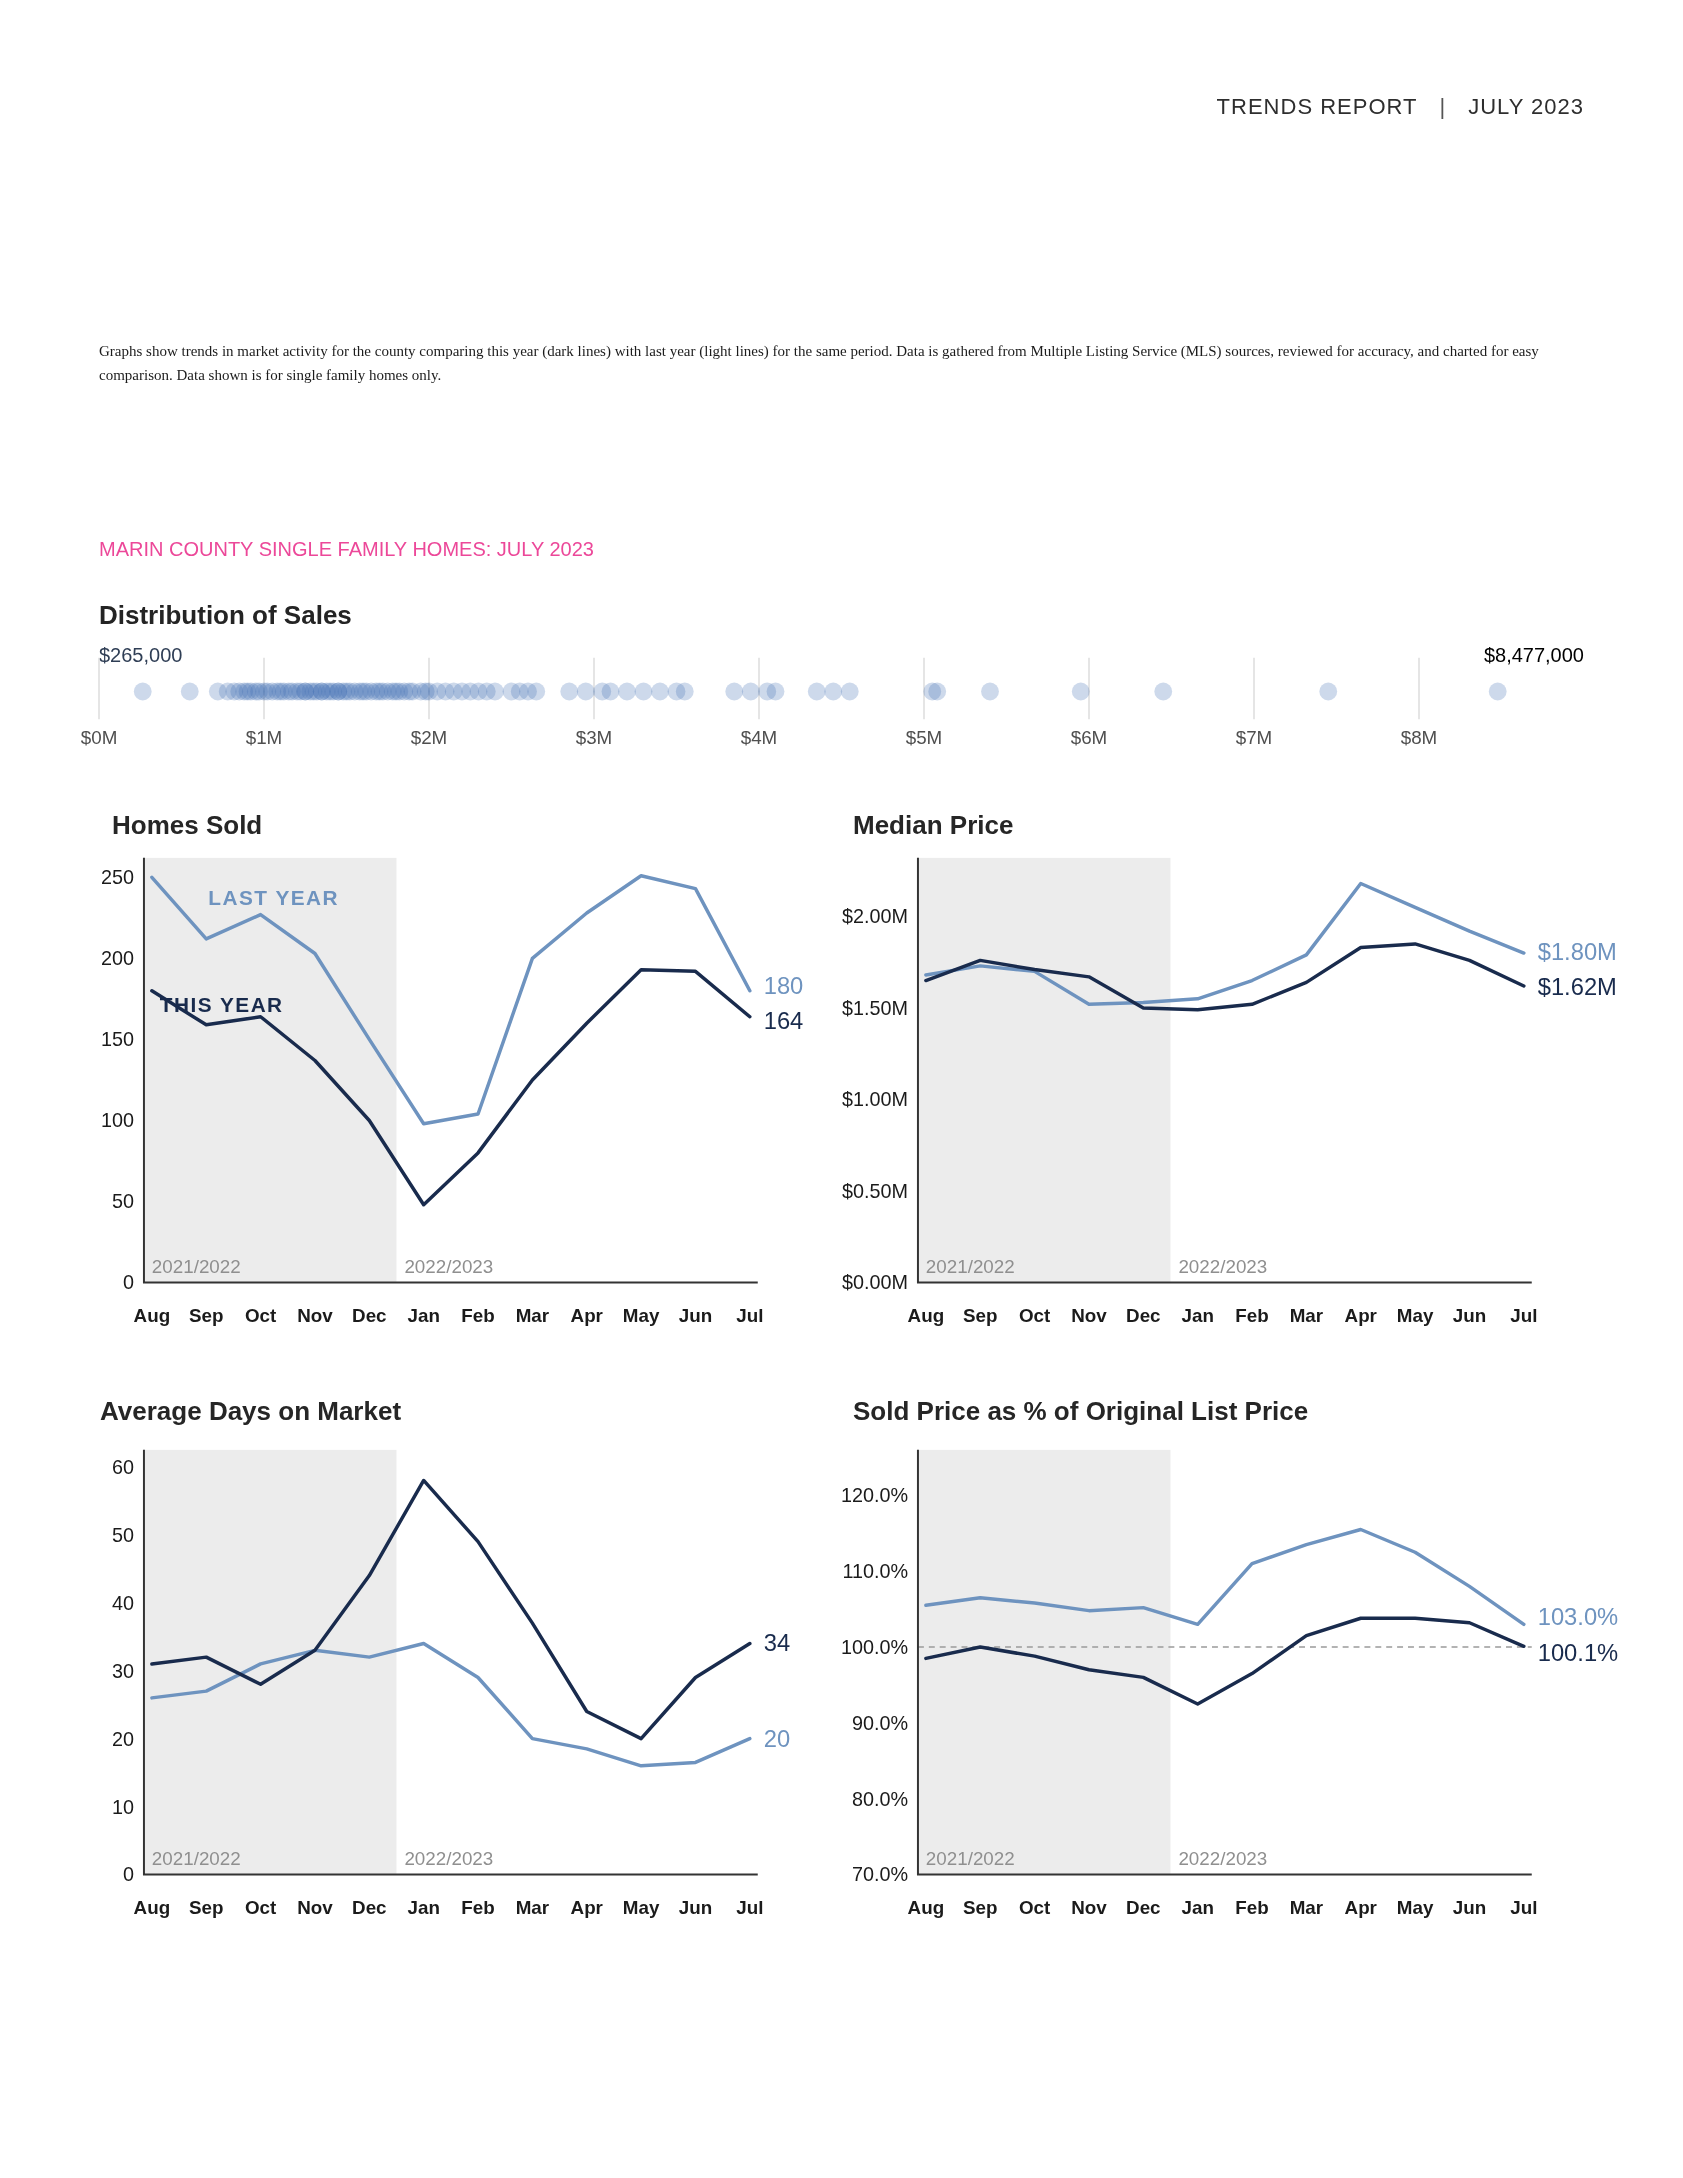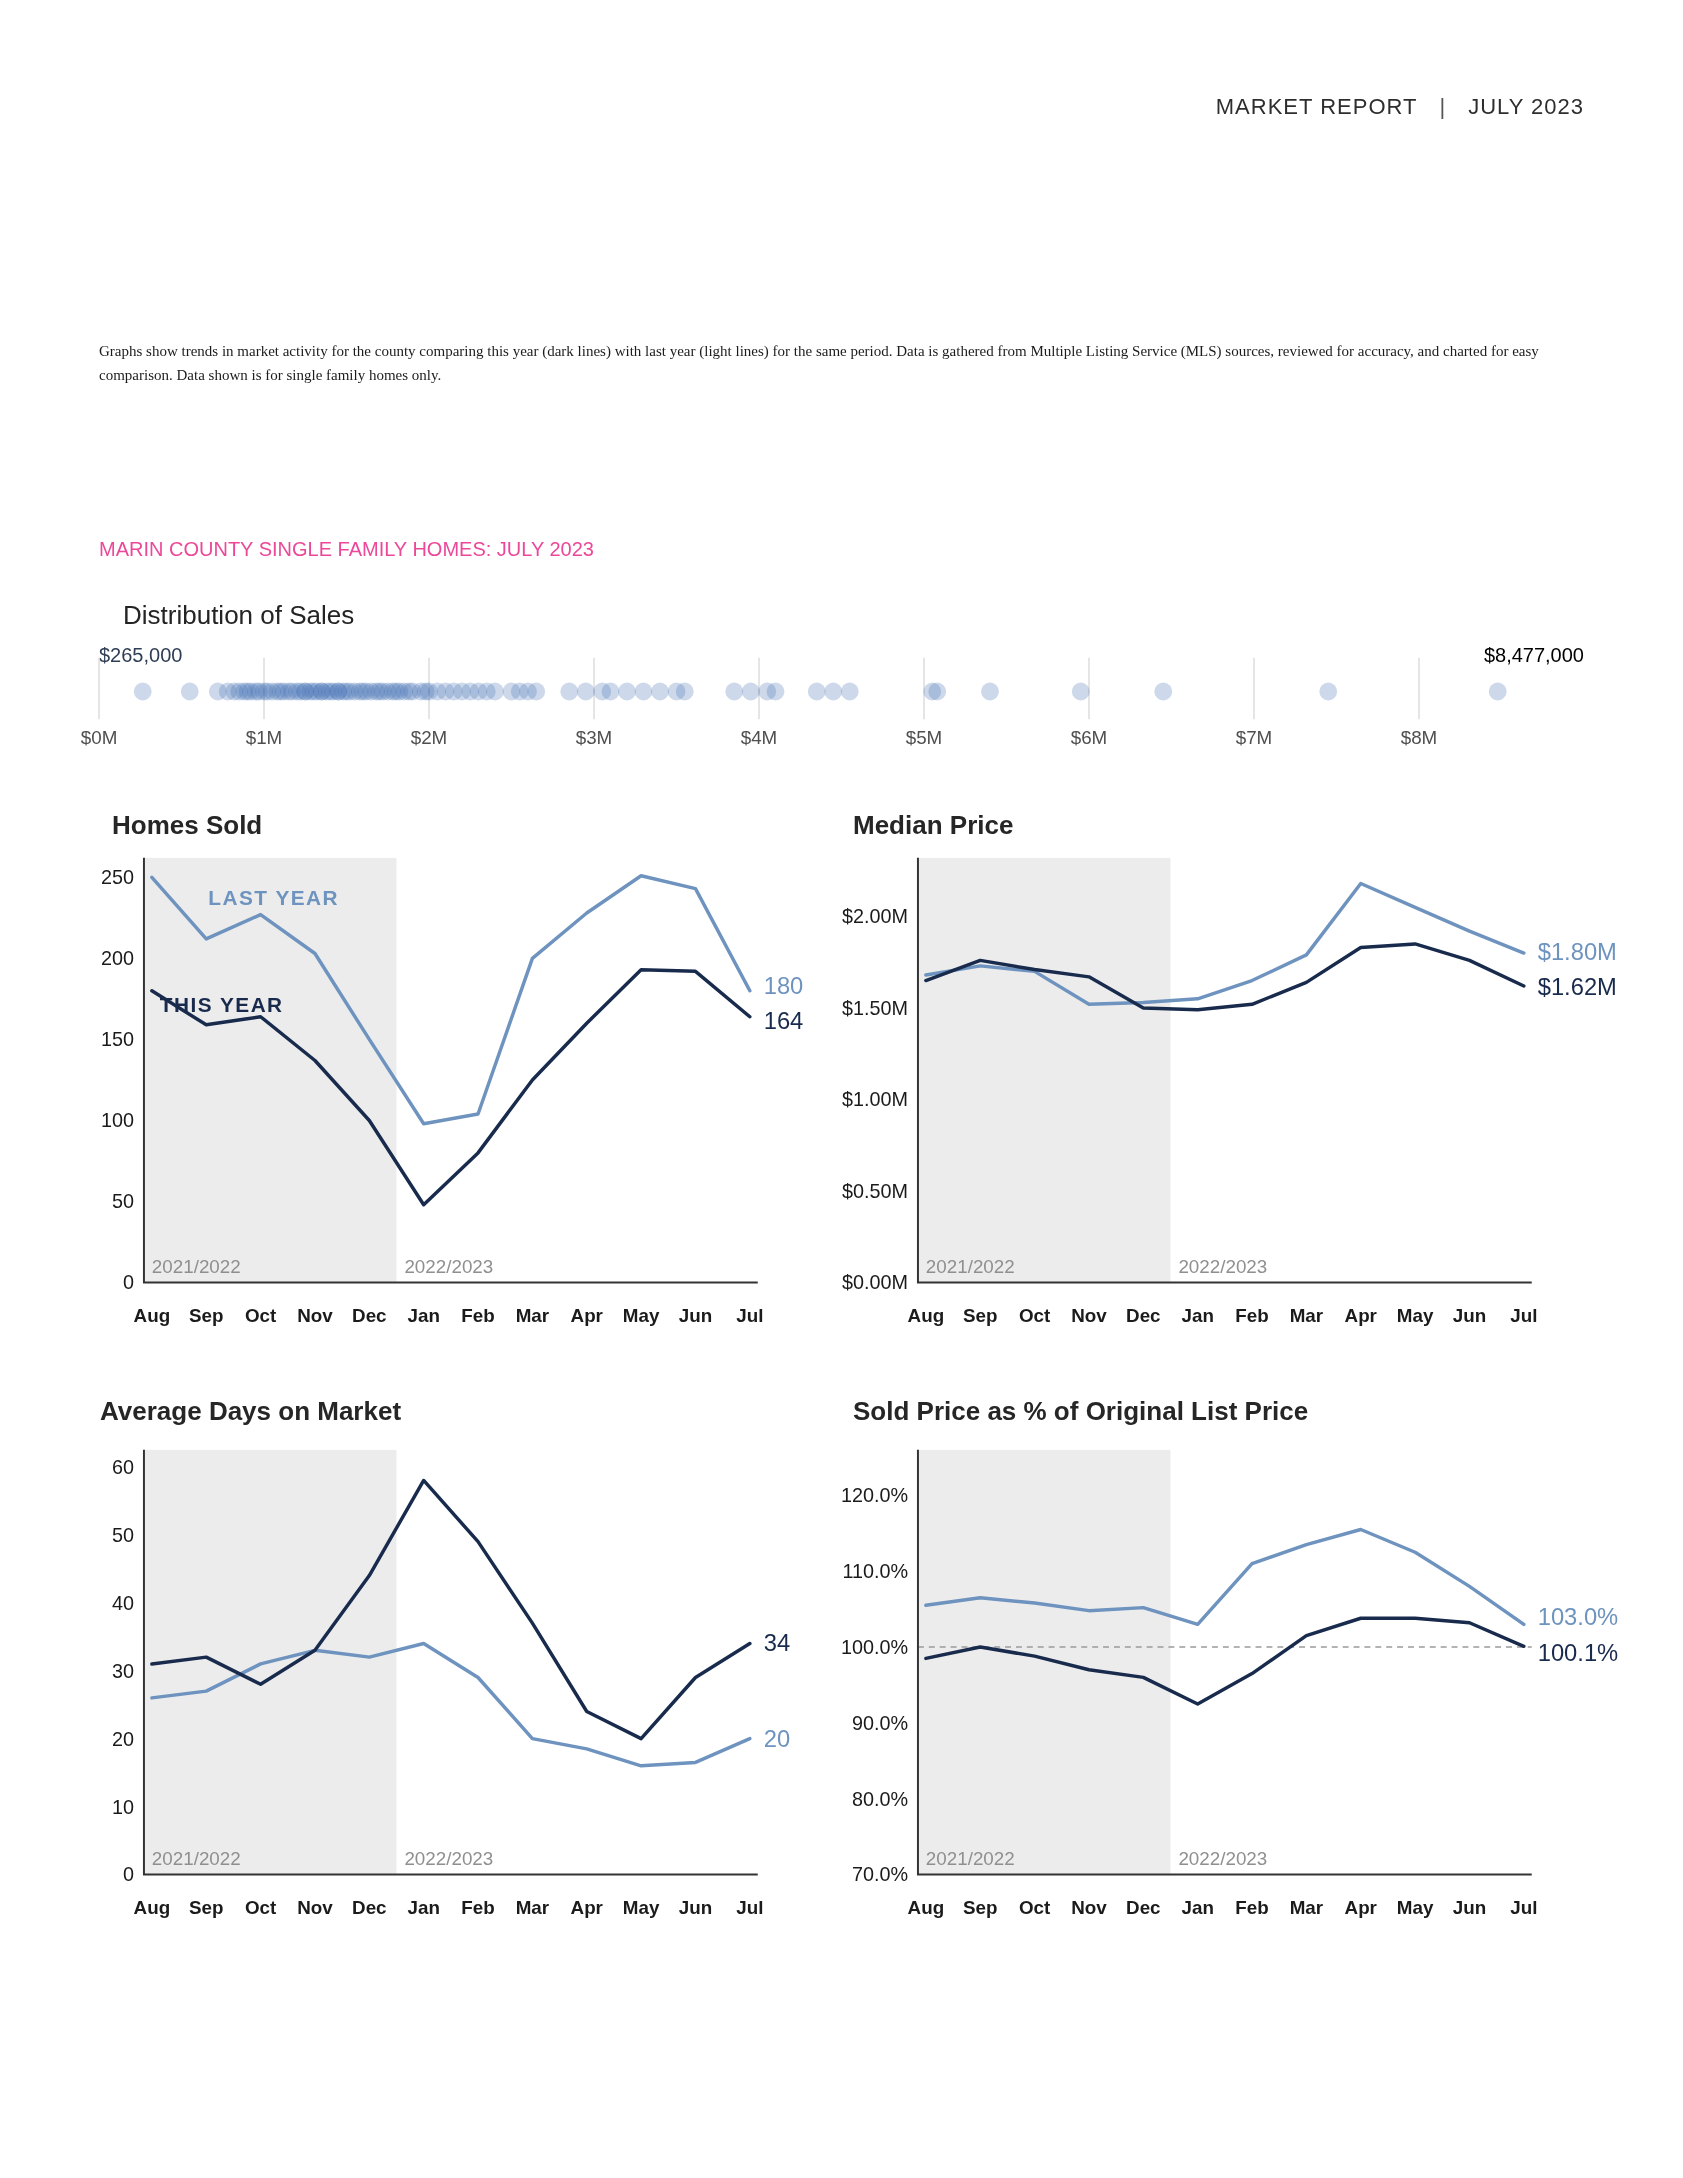--- a/index.html
+++ b/index.html
@@ -2,21 +2,21 @@
 <html><head>
 <meta charset="utf-8">
 <style>
   html,body{margin:0;padding:0;background:#ffffff;}
   .page{position:relative;width:1683px;height:2178px;background:#fff;font-family:"Liberation Sans",sans-serif;color:#1b1b1b;overflow:hidden;}
   .hdr{position:absolute;top:94px;right:99px;font-size:22px;letter-spacing:1px;color:#2e2e2e;}
   .hdr .sep{display:inline-block;margin:0 22px;color:#555;}
   .title{position:absolute;left:99px;top:295px;font-family:"Liberation Serif",serif;font-size:28px;letter-spacing:5px;color:#1d3a5f;}
   .intro{position:absolute;left:99px;top:339px;width:1480px;font-family:"Liberation Serif",serif;font-size:15px;line-height:1.6;color:#1c1c1c;}
   .subhead{position:absolute;left:99px;top:538px;font-size:20px;color:#ec4899;}
-  .dist-title{position:absolute;left:99px;top:600px;font-size:26px;font-weight:400;color:#242424;margin-left:24px;}
+  .dist-title{position:absolute;left:99px;top:600px;font-size:26px;font-weight:700;color:#242424;}
   .dist-min{position:absolute;left:99px;top:644px;font-size:20px;color:#2f3e55;}
   .dist-max{position:absolute;right:99px;top:644px;font-size:20px;color:#000000;}
   .dist-svg{position:absolute;left:99px;top:638px;}
   svg{overflow:visible;display:block;}
   svg text{font-family:"Liberation Sans",sans-serif;}
   .chart-title{position:absolute;font-size:26px;font-weight:600;color:#262626;}
   .ct-r1l{left:112px;top:810px;}
   .ct-r1r{left:853px;top:810px;}
   .ct-r2l{left:100px;top:1396px;}
   .ct-r2r{left:853px;top:1396px;}
@@ -31,21 +31,21 @@
   .endlab{font-size:24px;}
   .inplot{font-size:21px;font-weight:600;letter-spacing:1.5px;}
   .dist-axis{font-size:19px;fill:#4f4f4f;}
 </style>
 </head>
 <body>
 
 <div class="page">
 
   <div class="hdr">
-    <span>MARKET REPORT</span><span class="sep">|</span><span>JULY 2023</span>
+    <span>TRENDS REPORT</span><span class="sep">|</span><span>JULY 2023</span>
   </div>
 
 
   <div class="intro">Graphs show trends in market activity for the county comparing this year (dark lines) with last year (light lines) for the same period. Data is gathered from Multiple Listing Service (MLS) sources, reviewed for accuracy, and charted for easy comparison. Data shown is for single family homes only.</div>
 
   <div class="subhead">MARIN COUNTY SINGLE FAMILY HOMES: JULY 2023</div>
 
   <div class="dist-title">Distribution of Sales</div>
   <div class="dist-min">$265,000</div>
   <div class="dist-max">$8,477,000</div>

